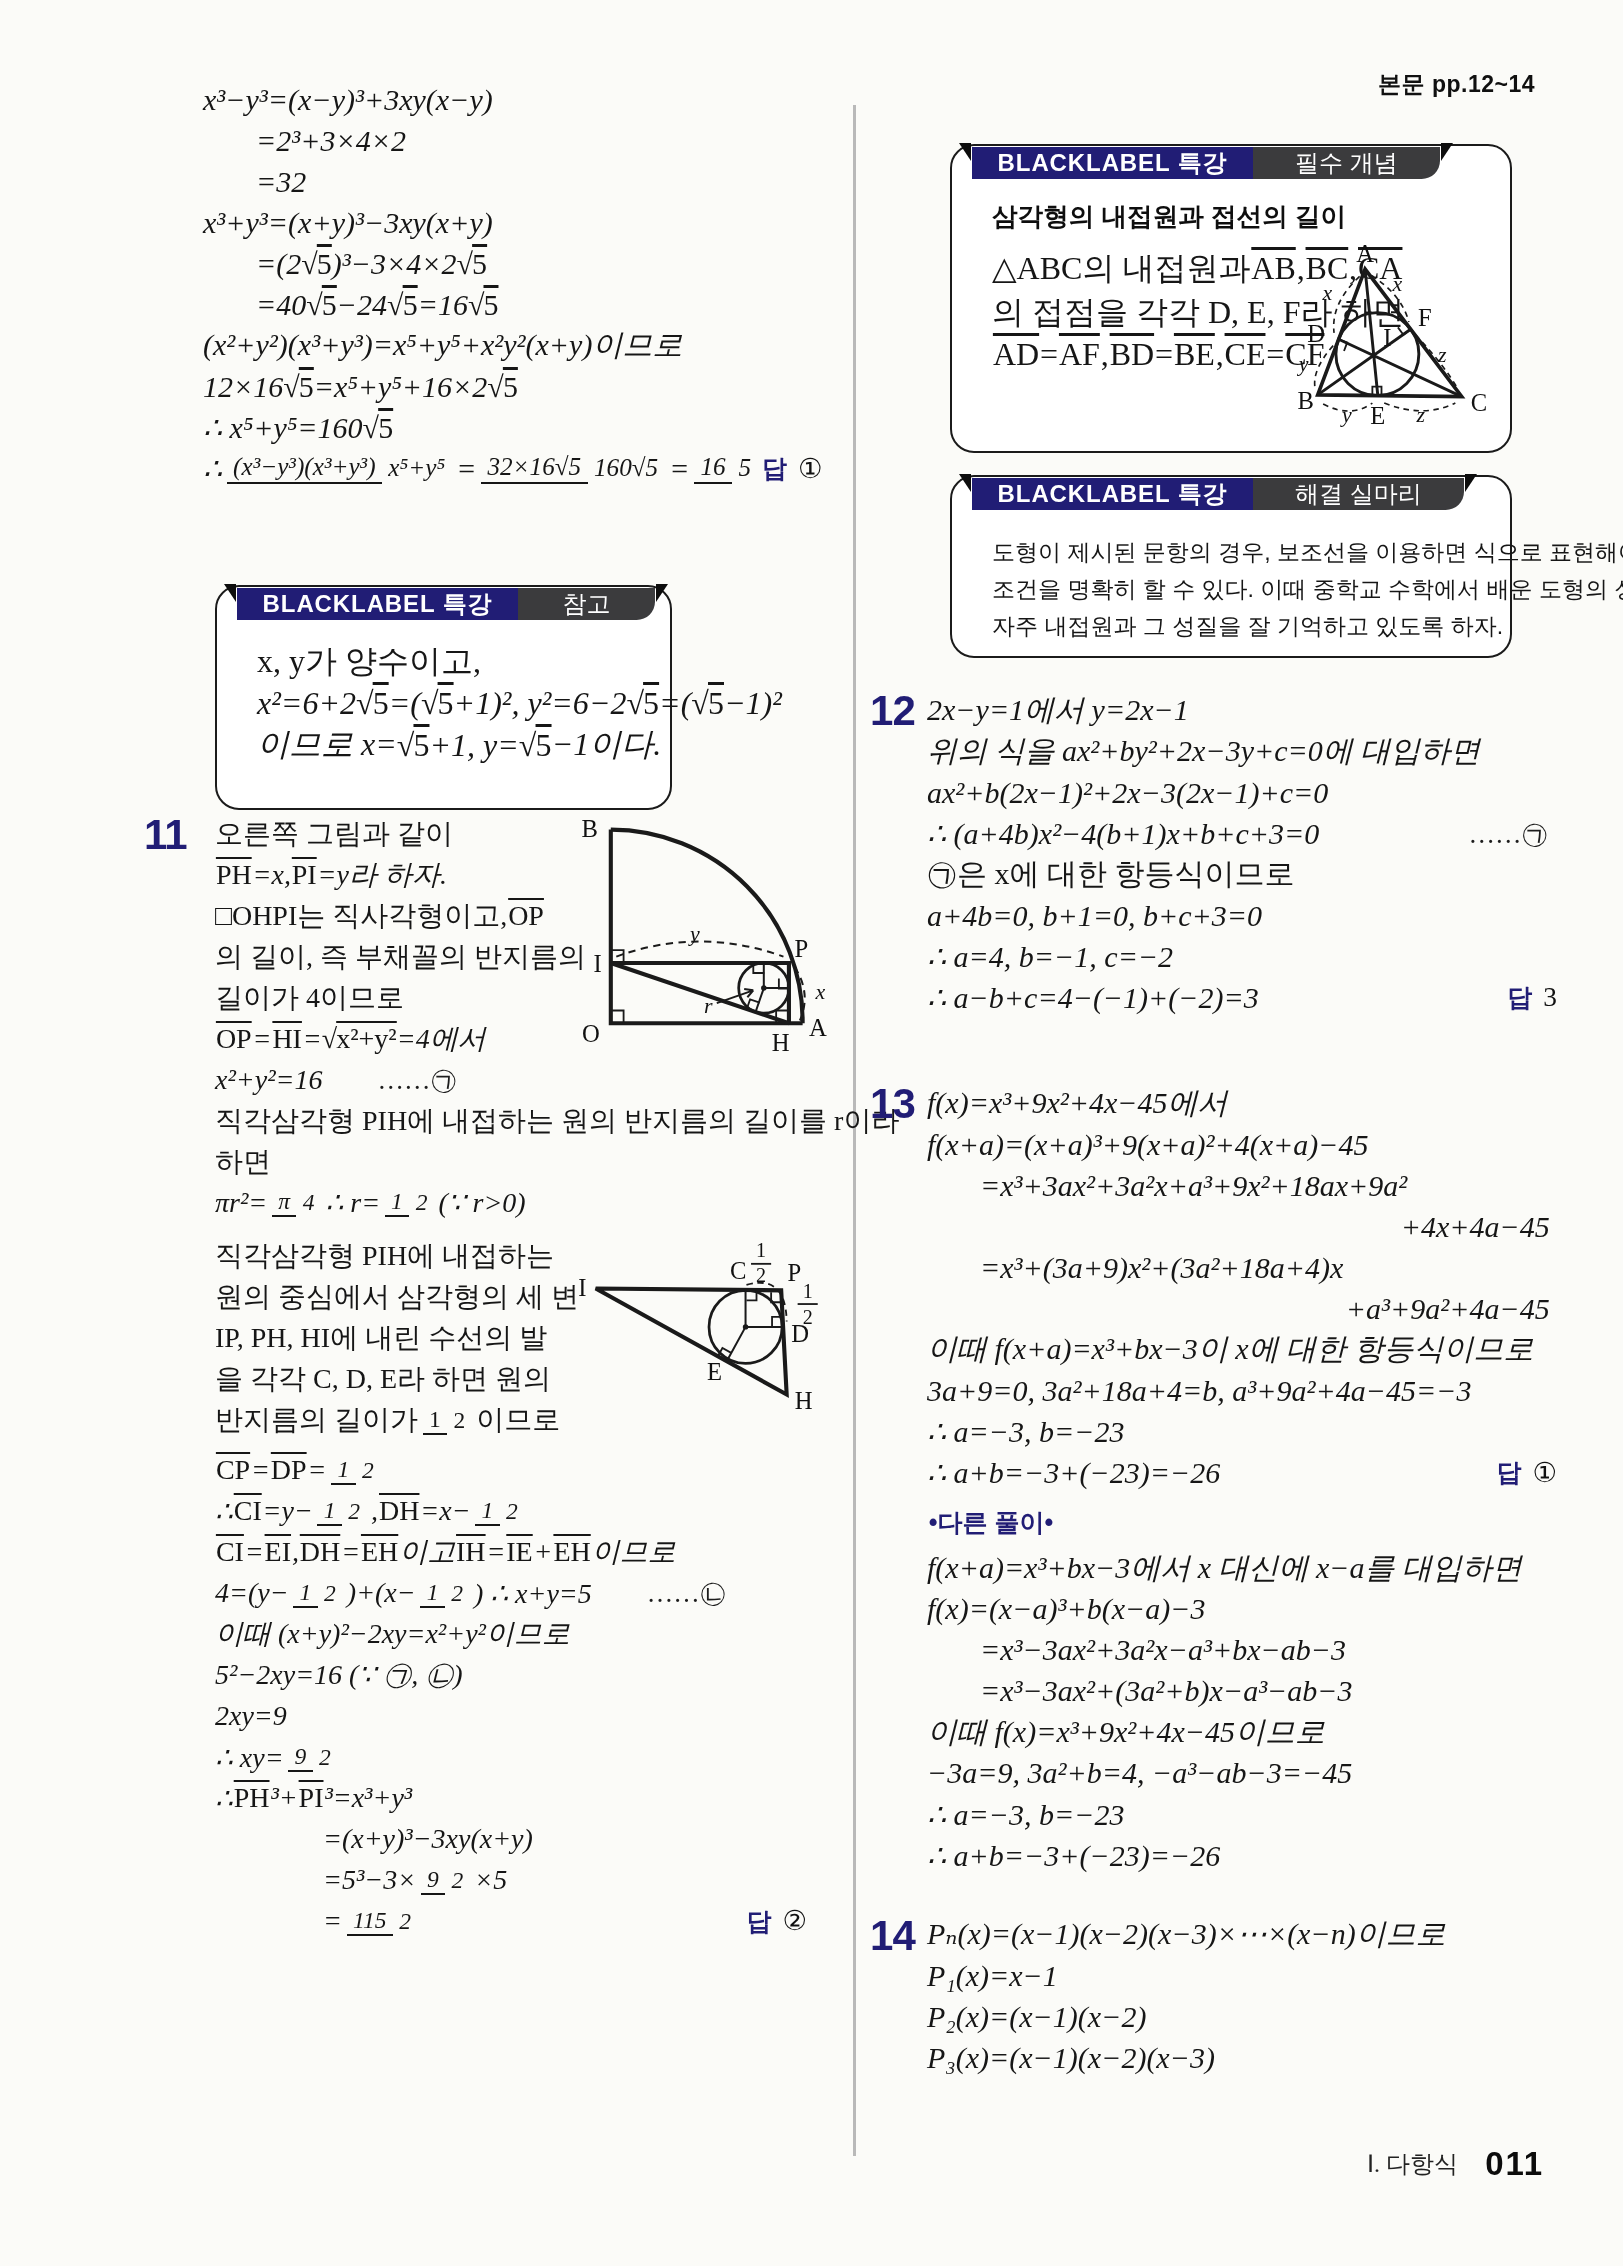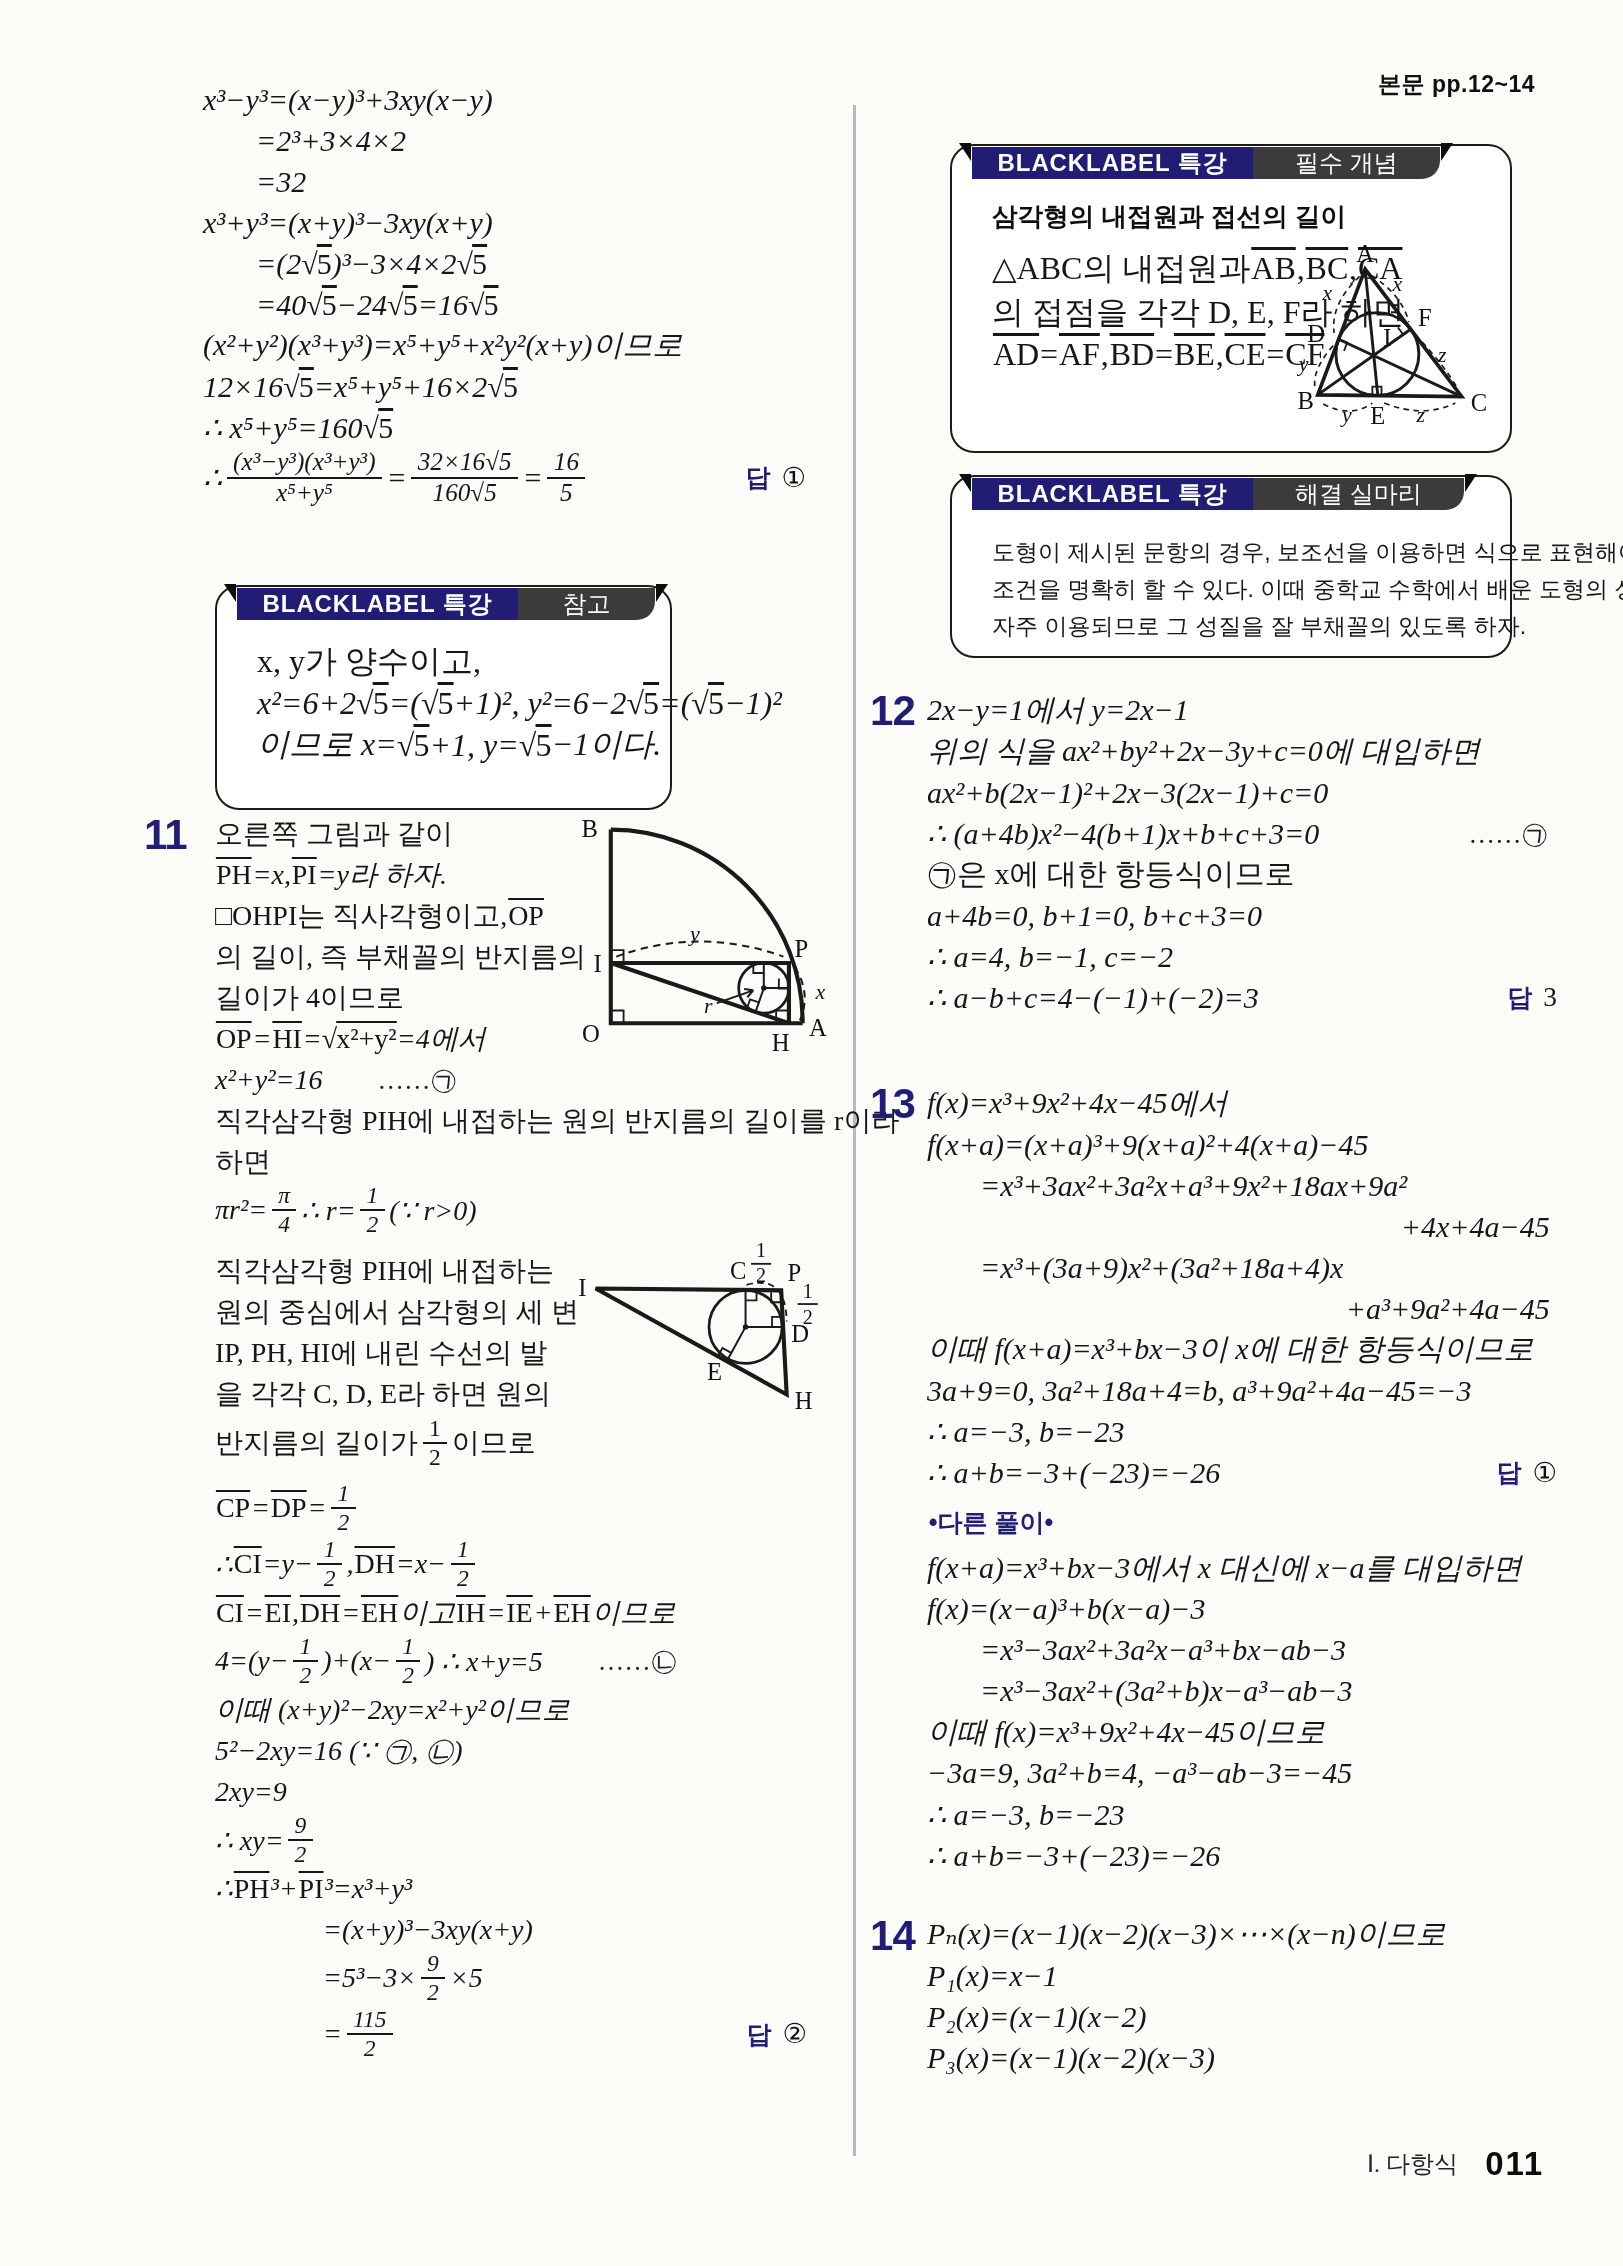--- a/index.html
+++ b/index.html
@@ -31,21 +31,21 @@
   .line.indent2{padding-left:108px;}
   .line.right{justify-content:flex-end;padding-right:7.3px;}
   .math33 .line{font-size:30px;}
   .math31 .line{font-size:28px;}
   .math27 .line{font-size:32px;min-height:39px;}
   .hint26 .line{font-size:23px;min-height:37px;font-family:"Liberation Sans",sans-serif;}
   .ov{font-style:normal;text-decoration:overline;padding:0 0.9px;}
   .sq{font-style:normal;display:inline-flex;align-items:baseline;}
   .sq .rad{letter-spacing:-0.9px;}
   .sq .ol{text-decoration:overline;}
-  .fr{display:inline-flex;flex-direction:column;align-items:center;
+  .fr{display:inline-flex;flex-direction:row;align-items:center;
       font-size:.84em;line-height:1.15;margin:0 4.6px;}
   .fr .n{padding:0 6.4px;border-bottom:2.3px solid var(--ink);}
   .fr .d{padding:0 6.4px;}
   .ref{font-style:normal;font-size:26.5px;color:#1c1c1c;margin-left:55px;}
   .col-right .ref{margin-left:auto;margin-right:9.1px;}
   .ans{margin-left:auto;display:flex;align-items:center;gap:11px;font-style:normal;}
   .ans-label{font:700 25px "Liberation Sans",sans-serif;color:var(--navy);}
   .ans-value{font:400 27.4px "Liberation Serif",serif;color:#111;font-style:normal;}
   .pnum{
     position:absolute;font:800 42px "Liberation Sans",sans-serif;color:var(--navy);
@@ -628,21 +628,21 @@
             <span>도형이 제시된 문항의 경우, 보조선을 이용하면 식으로 표현해야 하는</span>
           </span>
         </div>
         <div class="line kr">
           <span class="rich">
             <span>조건을 명확히 할 수 있다. 이때 중학교 수학에서 배운 도형의 성질이</span>
           </span>
         </div>
         <div class="line kr">
           <span class="rich">
-            <span>자주 이용되므로 그 성질을 잘 부채꼴의 있도록 하자.</span>
+            <span>자주 내접원과 그 성질을 잘 기억하고 있도록 하자.</span>
           </span>
         </div>
       </div>
   </div>
 </div>
 
 <div class="pnum" style="left:870px;top:687px;">12</div>
 <section class="abs col-right" style="left:927px;top:690px;width:630px;">
   <div class="lines math33">
       <div class="line">

